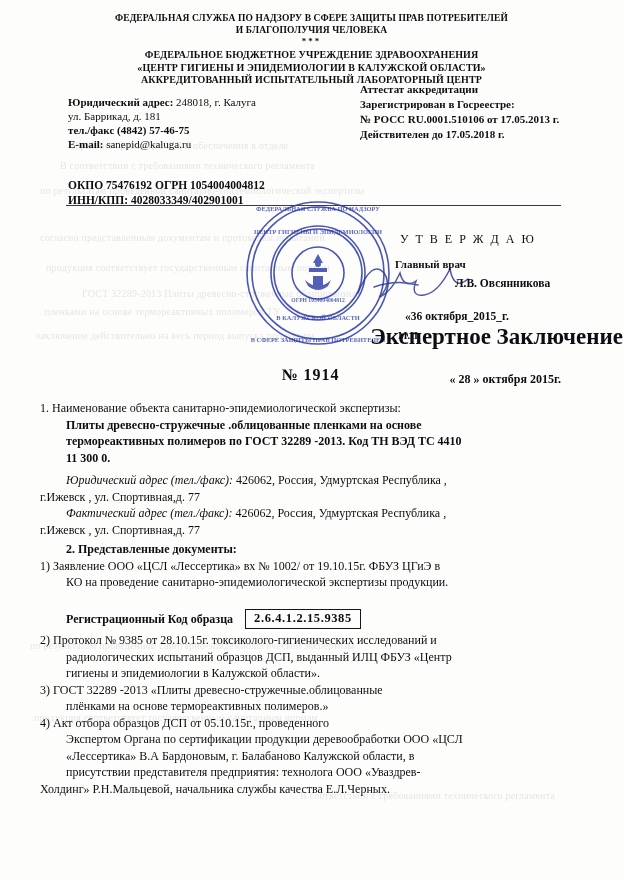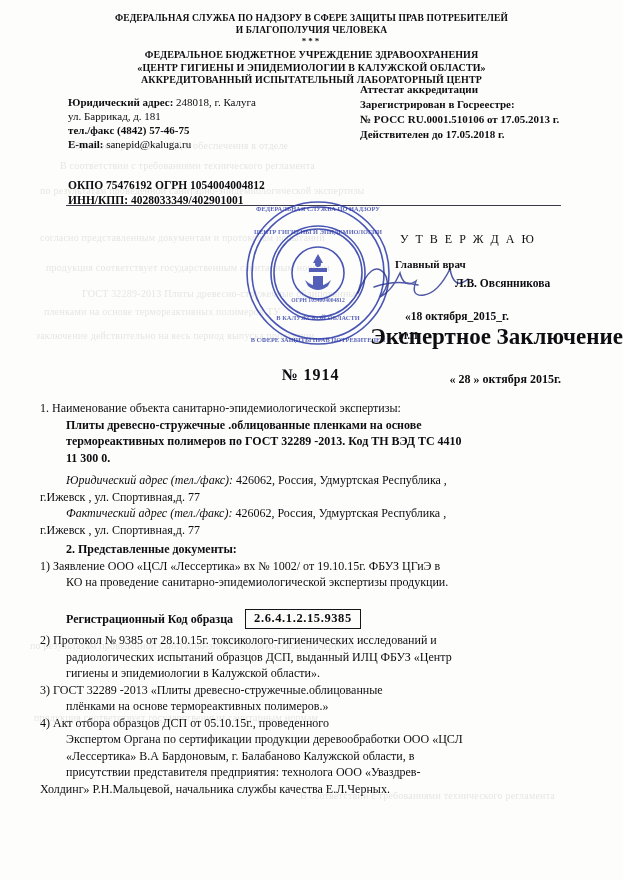--- a/index.html
+++ b/index.html
@@ -298,21 +298,21 @@
       <g fill="none" stroke="#24308f" stroke-width="1.5" opacity="0.8" stroke-linecap="round">
         <path d="M6 50 q14 -34 26 -20 q8 10 -4 24 q12 -6 20 -24 q4 16 16 8 q-6 16 8 14 q14 -2 26 -26 q4 22 18 10"></path>
         <path d="M22 44 q22 -8 44 -2"></path>
       </g>
     </svg>
   </div>
 
   <div class="approve">У Т В Е Р Ж Д А Ю</div>
   <div class="approve-role">Главный врач</div>
   <div class="approve-name">Л.В. Овсянникова</div>
-  <div class="approve-date">«18  октября_2015_г.</div>
+  <div class="approve-date">«36  октября_2015_г.</div>
   <div class="mp">М.П.</div>
 
   <div class="title">Экспертное Заключение</div>
   <div class="docnum">№  1914</div>
   <div class="docdate">« 28 »  октября  2015г.</div>
 
   <div class="body-text">
 
     <p class="ind1">1.  Наименование  объекта  санитарно-эпидемиологической  экспертизы:</p>
     <p class="b pad">Плиты древесно-стружечные .облицованные пленками на основе</p>

